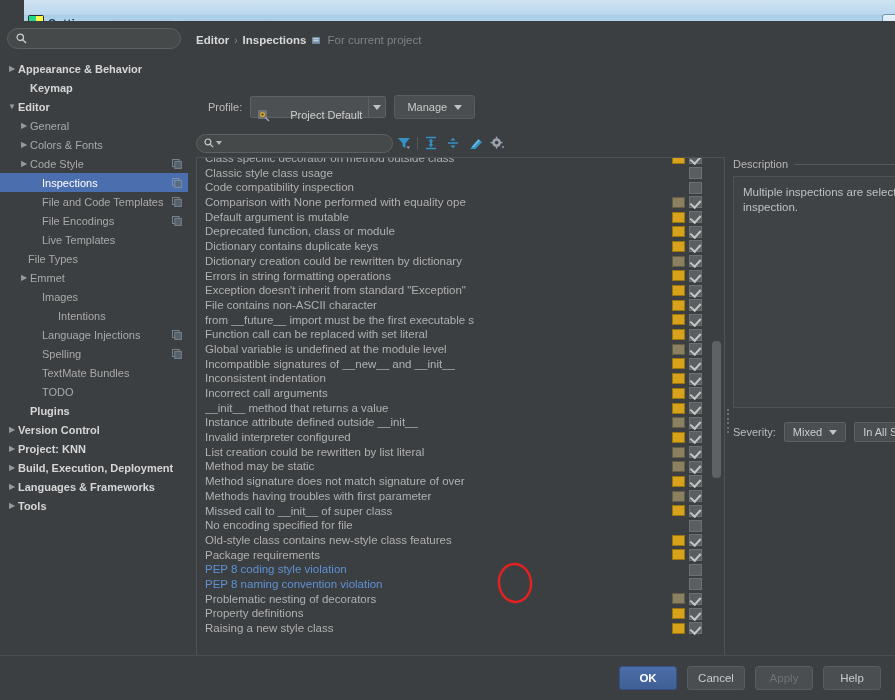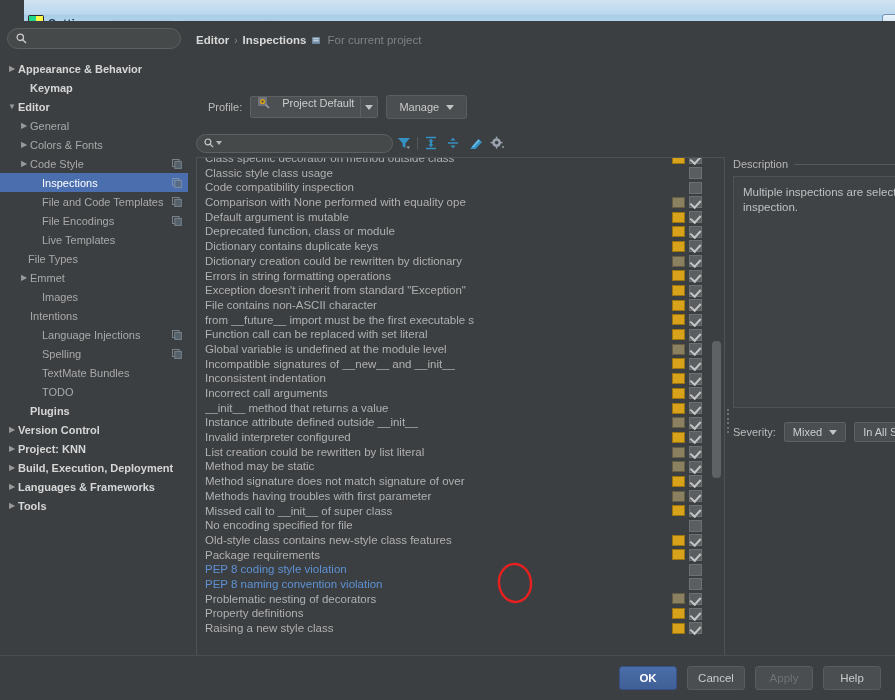--- a/index.html
+++ b/index.html
@@ -103,21 +103,21 @@
   .profile-row {
     position: absolute; left: 20px; top: 74px;
     display: flex; align-items: center; gap: 8px;
   }
   .profile-label { color: #bcbcbc; }
   .combo {
     height: 22px; border: 1px solid #5e6162; border-radius: 2px;
     background: #4c5052; display: flex; align-items: stretch;
   }
   .combo .cval {
-    display: flex; align-items: flex-end; gap: 12px;
+    display: flex; align-items: flex-start; gap: 20px;
     padding: 12px 6px; color: #cdcdcd; white-space: nowrap;
   }
   .combo .carrowbox {
     width: 17px; border-left: 1px solid #5e6162;
     display: flex; align-items: center; justify-content: center;
   }
   .caret { width: 0; height: 0; border-left: 4px solid transparent;
            border-right: 4px solid transparent; border-top: 5px solid #c2c2c2; }
   .btnflat {
     height: 24px; padding: 0 12px; border: 1px solid #5a5d5f; border-radius: 3px;
@@ -346,21 +346,21 @@
           <span class="tlabel plain">File Types</span>
         </div>
         <div class="trow" style="padding-left: 18px;">
           <span class="arrow">▶</span>
           <span class="tlabel plain">Emmet</span>
         </div>
         <div class="trow" style="padding-left: 30px;">
           <span class="arrow">&nbsp;</span>
           <span class="tlabel plain">Images</span>
         </div>
-        <div class="trow" style="padding-left: 18px;">
+        <div class="trow" style="padding-left: 46px;">
           <span class="arrow">&nbsp;</span>
           <span class="tlabel plain">Intentions</span>
         </div>
         <div class="trow" style="padding-left: 30px;">
           <span class="arrow">&nbsp;</span>
           <span class="tlabel plain">Language Injections</span>
           <span class="copyicon"><svg width="10" height="10" viewBox="0 0 10 10">
               <rect x="0.5" y="0.5" width="6.5" height="7" fill="none" stroke="#8d99a3"></rect>
               <rect x="2.8" y="2.4" width="6.5" height="7" fill="#5c6b78" stroke="#8d99a3"></rect>
             </svg></span>

